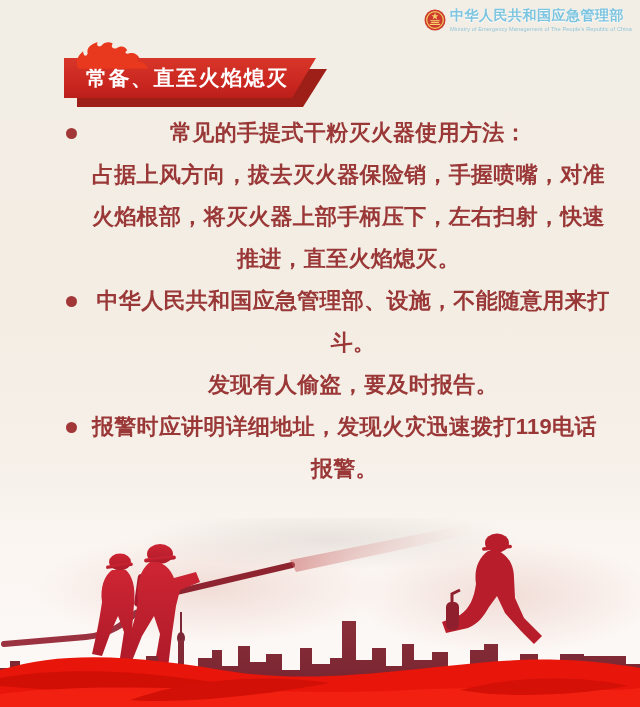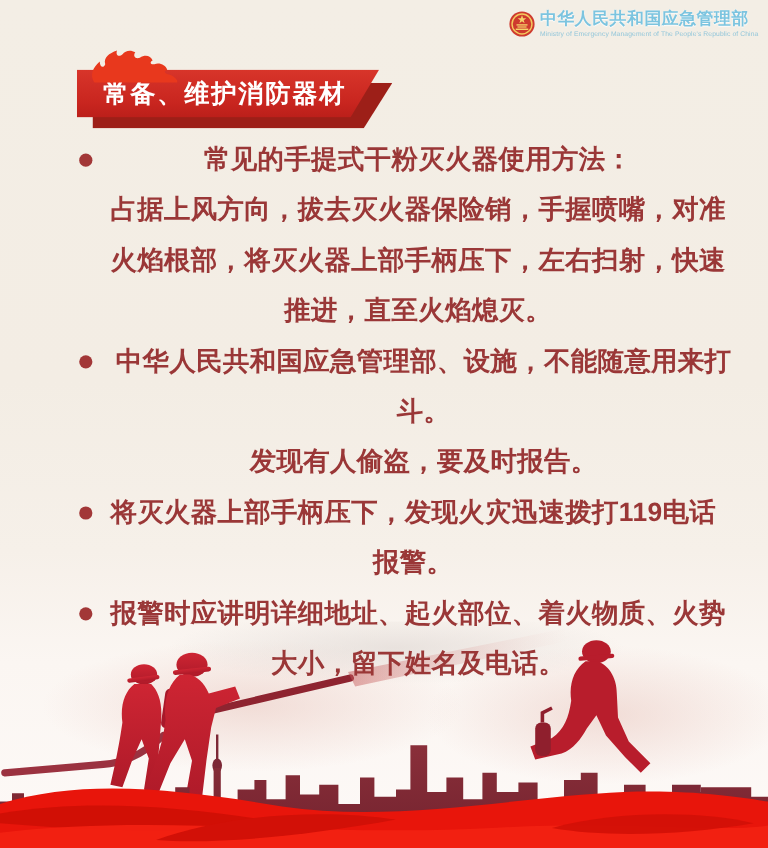--- a/index.html
+++ b/index.html
@@ -64,46 +64,41 @@
   </div>
 
   <div class="banner-wrap">
     <svg class="flame" viewBox="0 0 100 36">
       <path fill="#e8381d" d="M6,36 C1,28 4,20 12,13 C12,19 16,21 18,16 C16,9 22,4 31,1
         C29,6 33,9 37,5 C40,1 46,0 51,3 C48,7 51,11 56,9 C62,5 68,7 70,12
         C66,14 68,17 72,16 C78,14 84,17 86,22 C82,23 83,26 87,27 C92,28 95,31 97,34 L97,36 Z"></path>
     </svg>
     <div class="banner-shadow"></div>
     <div class="banner-main">
-      <span class="banner-title">常备、维护消防器材</span>
+      <span class="banner-title">常备、直至火焰熄灭</span>
     </div>
   </div>
 
   <div class="bullets">
     <div class="bullet">
       <span class="dot"></span>
       <span class="bullet-text">常见的手提式干粉灭火器使用方法：
 占据上风方向，拔去灭火器保险销，手握喷嘴，对准
 火焰根部，将灭火器上部手柄压下，左右扫射，快速
 推进，直至火焰熄灭。</span>
     </div>
     <div class="bullet">
       <span class="dot"></span>
       <span class="bullet-text">中华人民共和国应急管理部、设施，不能随意用来打斗。
 发现有人偷盗，要及时报告。</span>
     </div>
     <div class="bullet">
       <span class="dot"></span>
-      <span class="bullet-text">将灭火器上部手柄压下，发现火灾迅速拨打119电话
+      <span class="bullet-text">报警时应讲明详细地址，发现火灾迅速拨打119电话
 报警。</span>
-    </div>
-    <div class="bullet">
-      <span class="dot"></span>
-      <span class="bullet-text">报警时应讲明详细地址、起火部位、着火物质、火势
-大小，留下姓名及电话。</span>
     </div>
   </div>
 
   <svg class="illustration" viewBox="0 0 640 189">
     <defs>
       <radialGradient id="cloud1" cx="50%" cy="50%" r="50%">
         <stop offset="0%" stop-color="rgba(233,199,191,0.55)"></stop>
         <stop offset="100%" stop-color="rgba(233,199,191,0)"></stop>
       </radialGradient>
       <radialGradient id="cloud2" cx="50%" cy="50%" r="50%">

